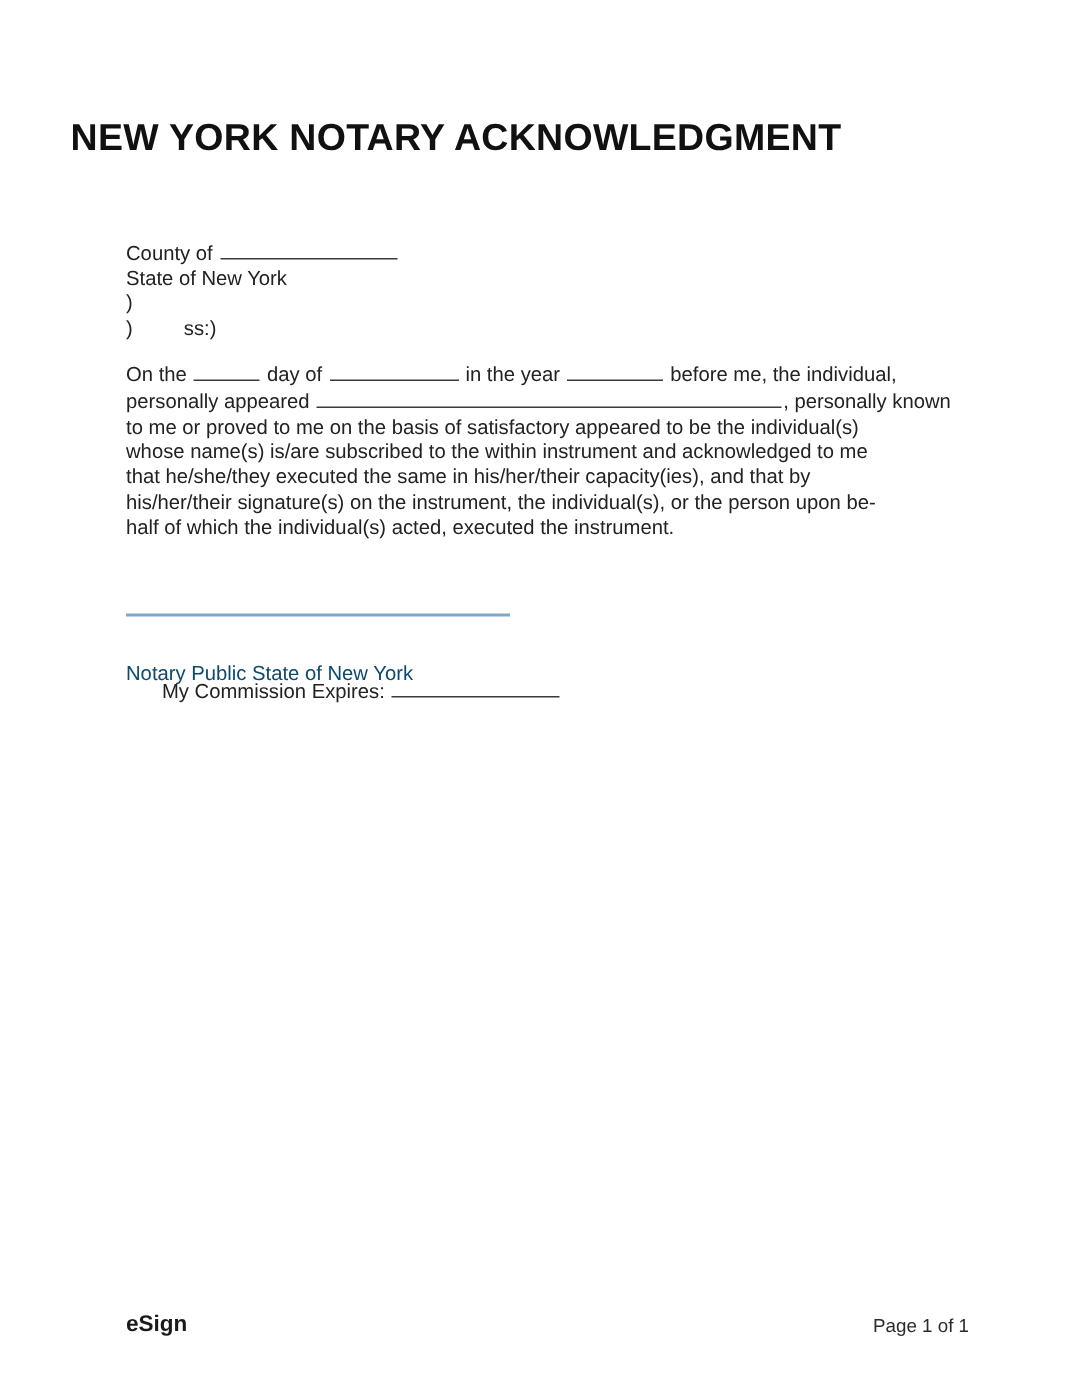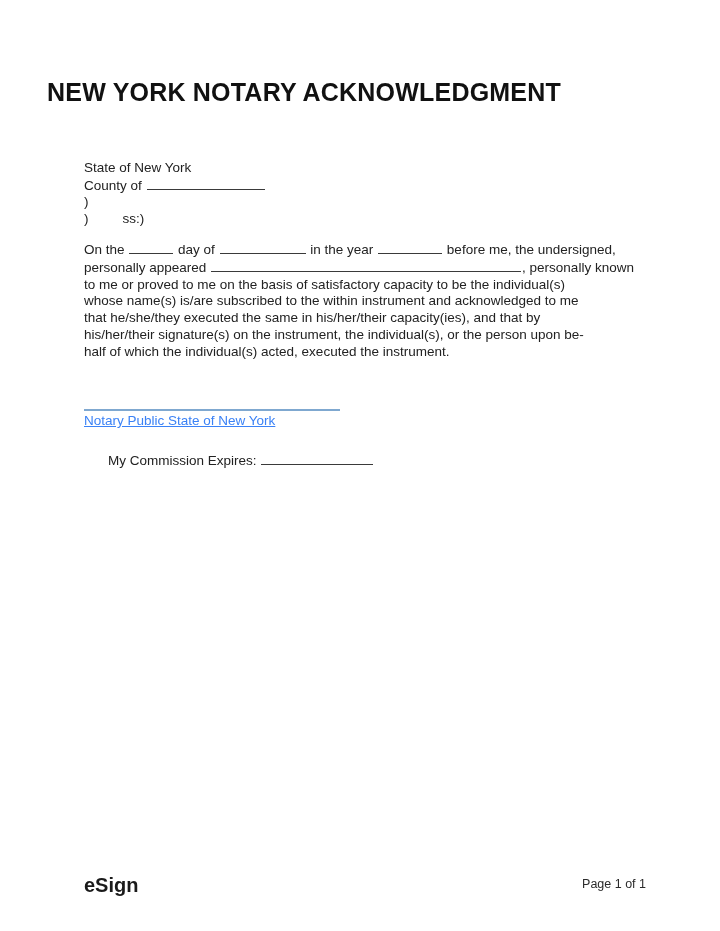--- a/index.html
+++ b/index.html
@@ -82,46 +82,45 @@
   .sig-rule {
     position: absolute;
     top: 409px;
     left: 84px;
     width: 256px;
     height: 0;
     border-top: 2px solid #7fa8d0;
   }
   .sig-label {
     position: absolute;
-    top: 412px;
+    top: 440px;
     left: 84px;
     font-size: 13.5px;
     line-height: 17px;
-    color: #3b82f6;
+    color: #0c4a6e;
     white-space: nowrap;
-    text-decoration: underline;
   }
   .commission-line {
     position: absolute;
     top: 452px;
     left: 84px;
     font-size: 13.5px;
     line-height: 17px;
     color: #222222;
     white-space: nowrap;
     margin-left: 24px;
   }
   .blank-commission { width: 112px; }
 
   
   .footer-brand {
     position: absolute;
     top: 874px;
     left: 84px;
-    font-size: 20px;
+    font-size: 15px;
     font-weight: bold;
     color: #1a1a1a;
     white-space: nowrap;
   }
   .footer-pagenum {
     position: absolute;
     top: 877px;
     right: 74px;
     font-size: 12.5px;
     color: #2b2b2b;
@@ -130,33 +129,33 @@
   }
 </style>
 </head>
 <body>
 
 <div class="page">
 
   <div class="doc-title">NEW YORK NOTARY ACKNOWLEDGMENT</div>
 
   <div class="header-block">
+    <div class="header-line"><span>County of </span><span class="blank blank-county"></span></div>
     <div class="header-line"><span>State of New York</span></div>
-    <div class="header-line"><span>County of </span><span class="blank blank-county"></span></div>
     <div class="header-line"><span>)</span></div>
     <div class="header-line"><span>)</span><span class="ss-gap"></span><span>ss:)</span></div>
   </div>
 
   <div class="body-block">
 
-    <div class="body-line"><span>On the </span><span class="blank blank-day"></span><span> day of </span><span class="blank blank-month"></span><span> in the year </span><span class="blank blank-year"></span><span> before me, the undersigned,</span></div>
+    <div class="body-line"><span>On the </span><span class="blank blank-day"></span><span> day of </span><span class="blank blank-month"></span><span> in the year </span><span class="blank blank-year"></span><span> before me, the individual,</span></div>
 
     <div class="body-line"><span>personally appeared </span><span class="blank blank-name"></span><span>, personally known</span></div>
 
-    <div class="body-line">to me or proved to me on the basis of satisfactory capacity to be the individual(s)</div>
+    <div class="body-line">to me or proved to me on the basis of satisfactory appeared to be the individual(s)</div>
     <div class="body-line">whose name(s) is/are subscribed to the within instrument and acknowledged to me</div>
     <div class="body-line">that he/she/they executed the same in his/her/their capacity(ies), and that by</div>
     <div class="body-line">his/her/their signature(s) on the instrument, the individual(s), or the person upon be-</div>
     <div class="body-line">half of which the individual(s) acted, executed the instrument.</div>
   </div>
 
   <div class="sig-rule" style="border-top-color: rgb(127, 168, 208);"></div>
 
   <div class="sig-label">Notary Public State of New York</div>
 

